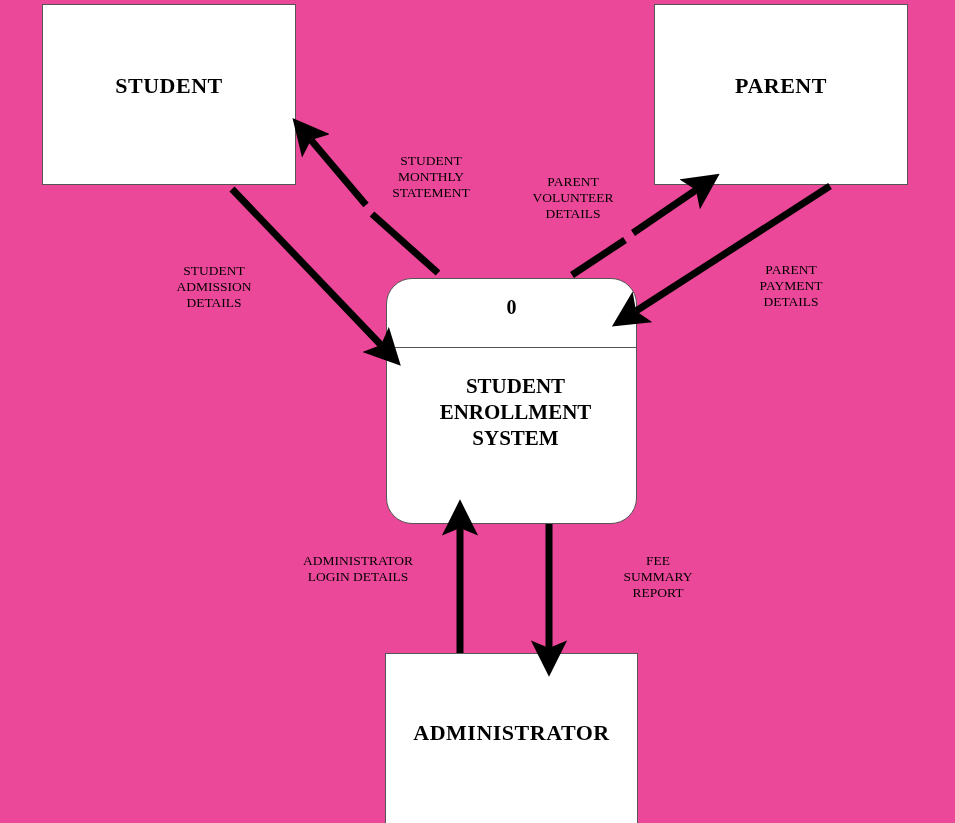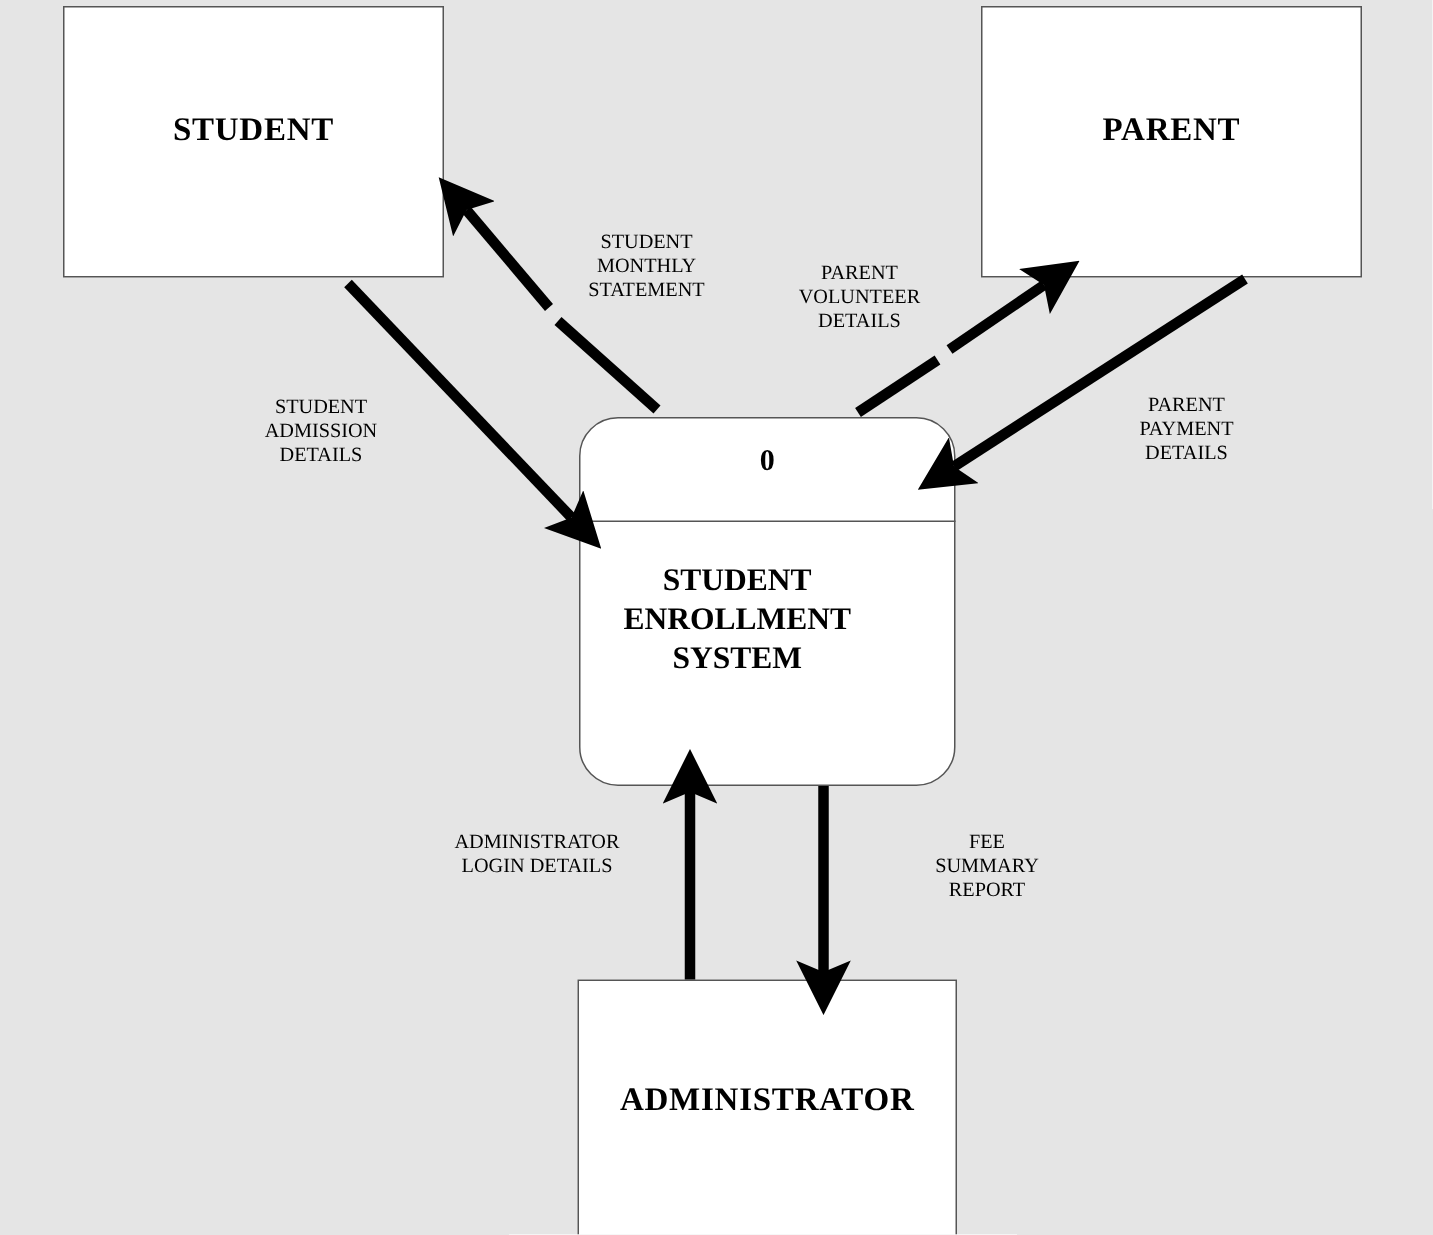--- a/index.html
+++ b/index.html
@@ -9,21 +9,21 @@
     background: #ffffff;
   }
   body {
     font-family: "Liberation Serif", "DejaVu Serif", serif;
     color: #000000;
   }
   #diagram-root {
     position: relative;
     width: 955px;
     height: 823px;
-    background: #e5e5e5;
+    background: #ec4899;
     overflow: hidden;
   }
   
   .entity-box {
     position: absolute;
     box-sizing: border-box;
     border: 1.6px solid #555555;
     background: #ffffff;
   }
   .entity-label {
@@ -70,21 +70,21 @@
     left: 386px;
     top: 296px;
     width: 251px;
     text-align: center;
     font-weight: bold;
     font-size: 20px;
     font-family: "Liberation Serif", "DejaVu Serif", serif;
   }
   #process-name {
     position: absolute;
-    left: 376px;
+    left: 400px;
     top: 373px;
     width: 231px;
     text-align: center;
     font-weight: bold;
     font-size: 21px;
     line-height: 26px;
     font-family: "Liberation Serif", "DejaVu Serif", serif;
   }
 
   

